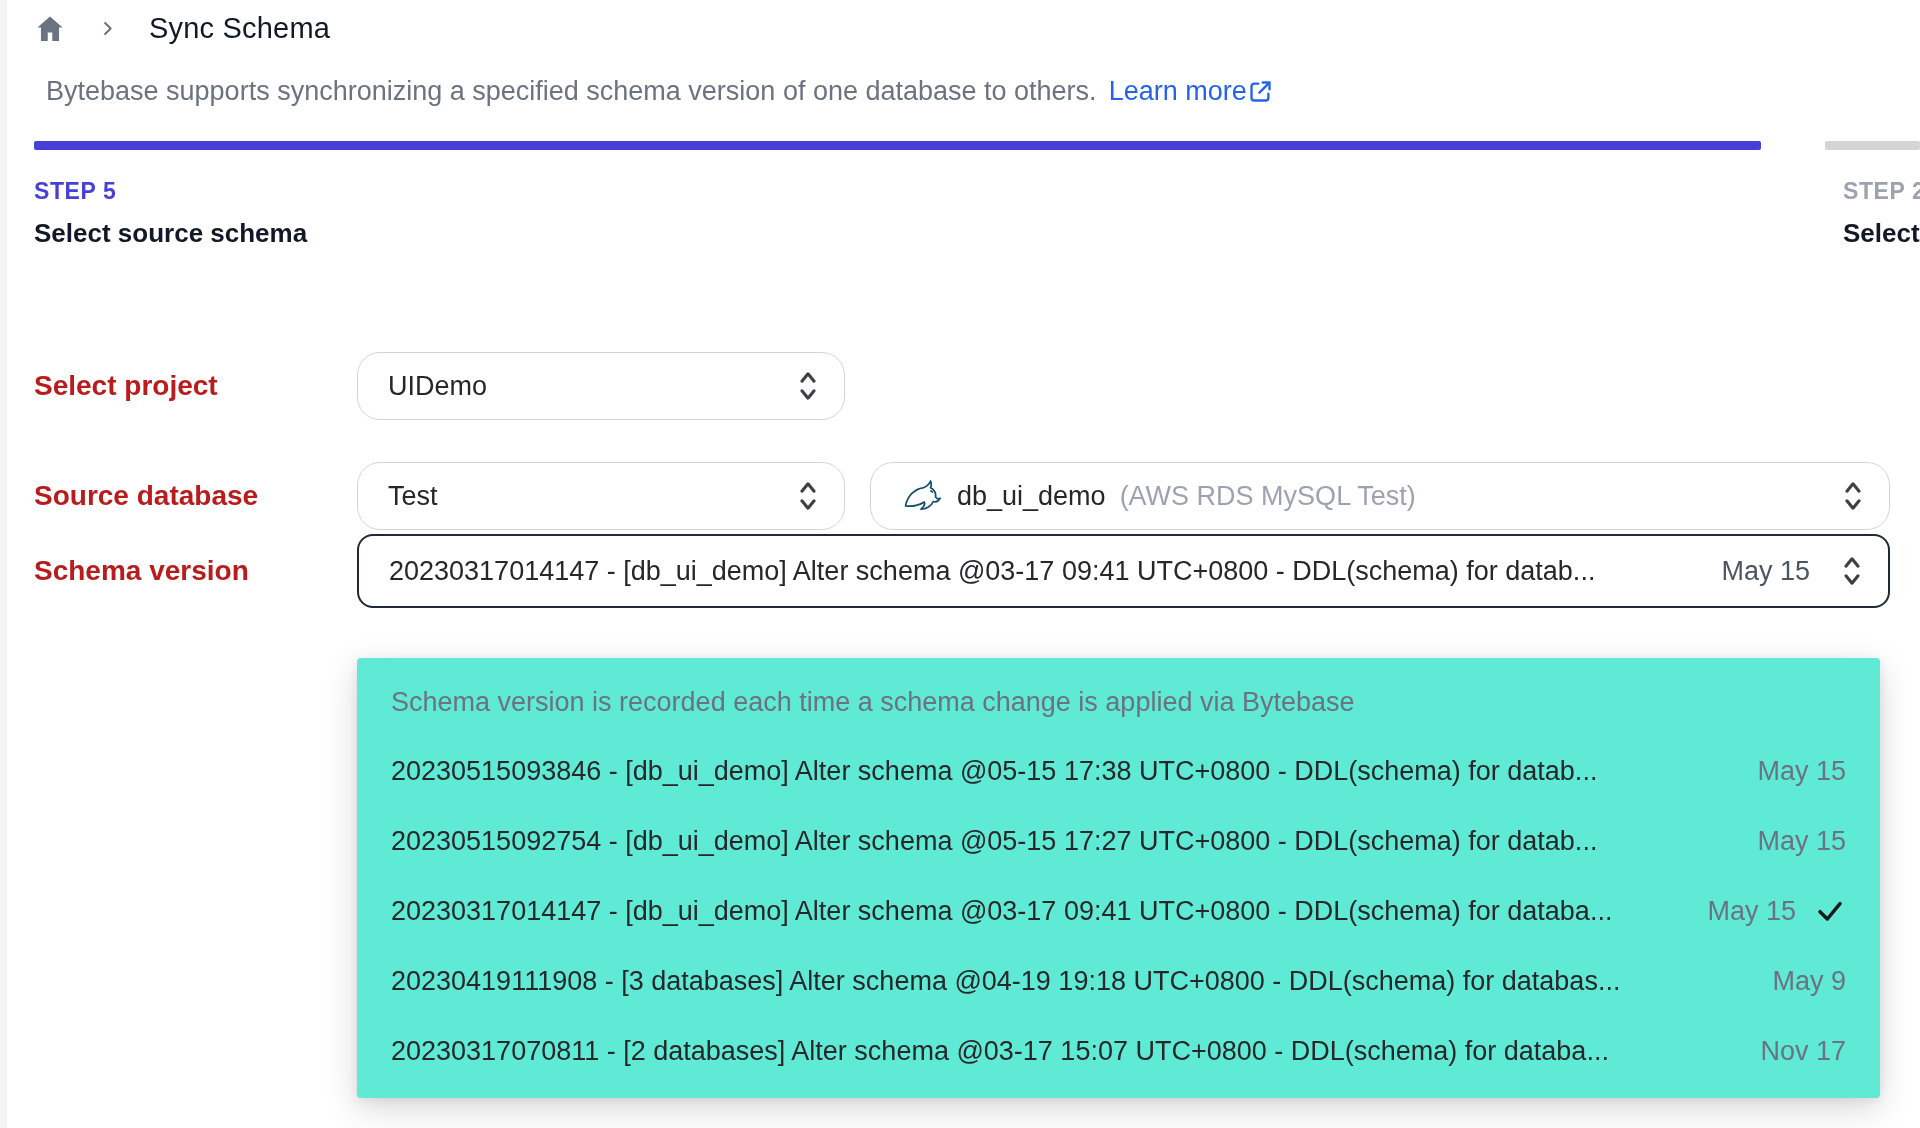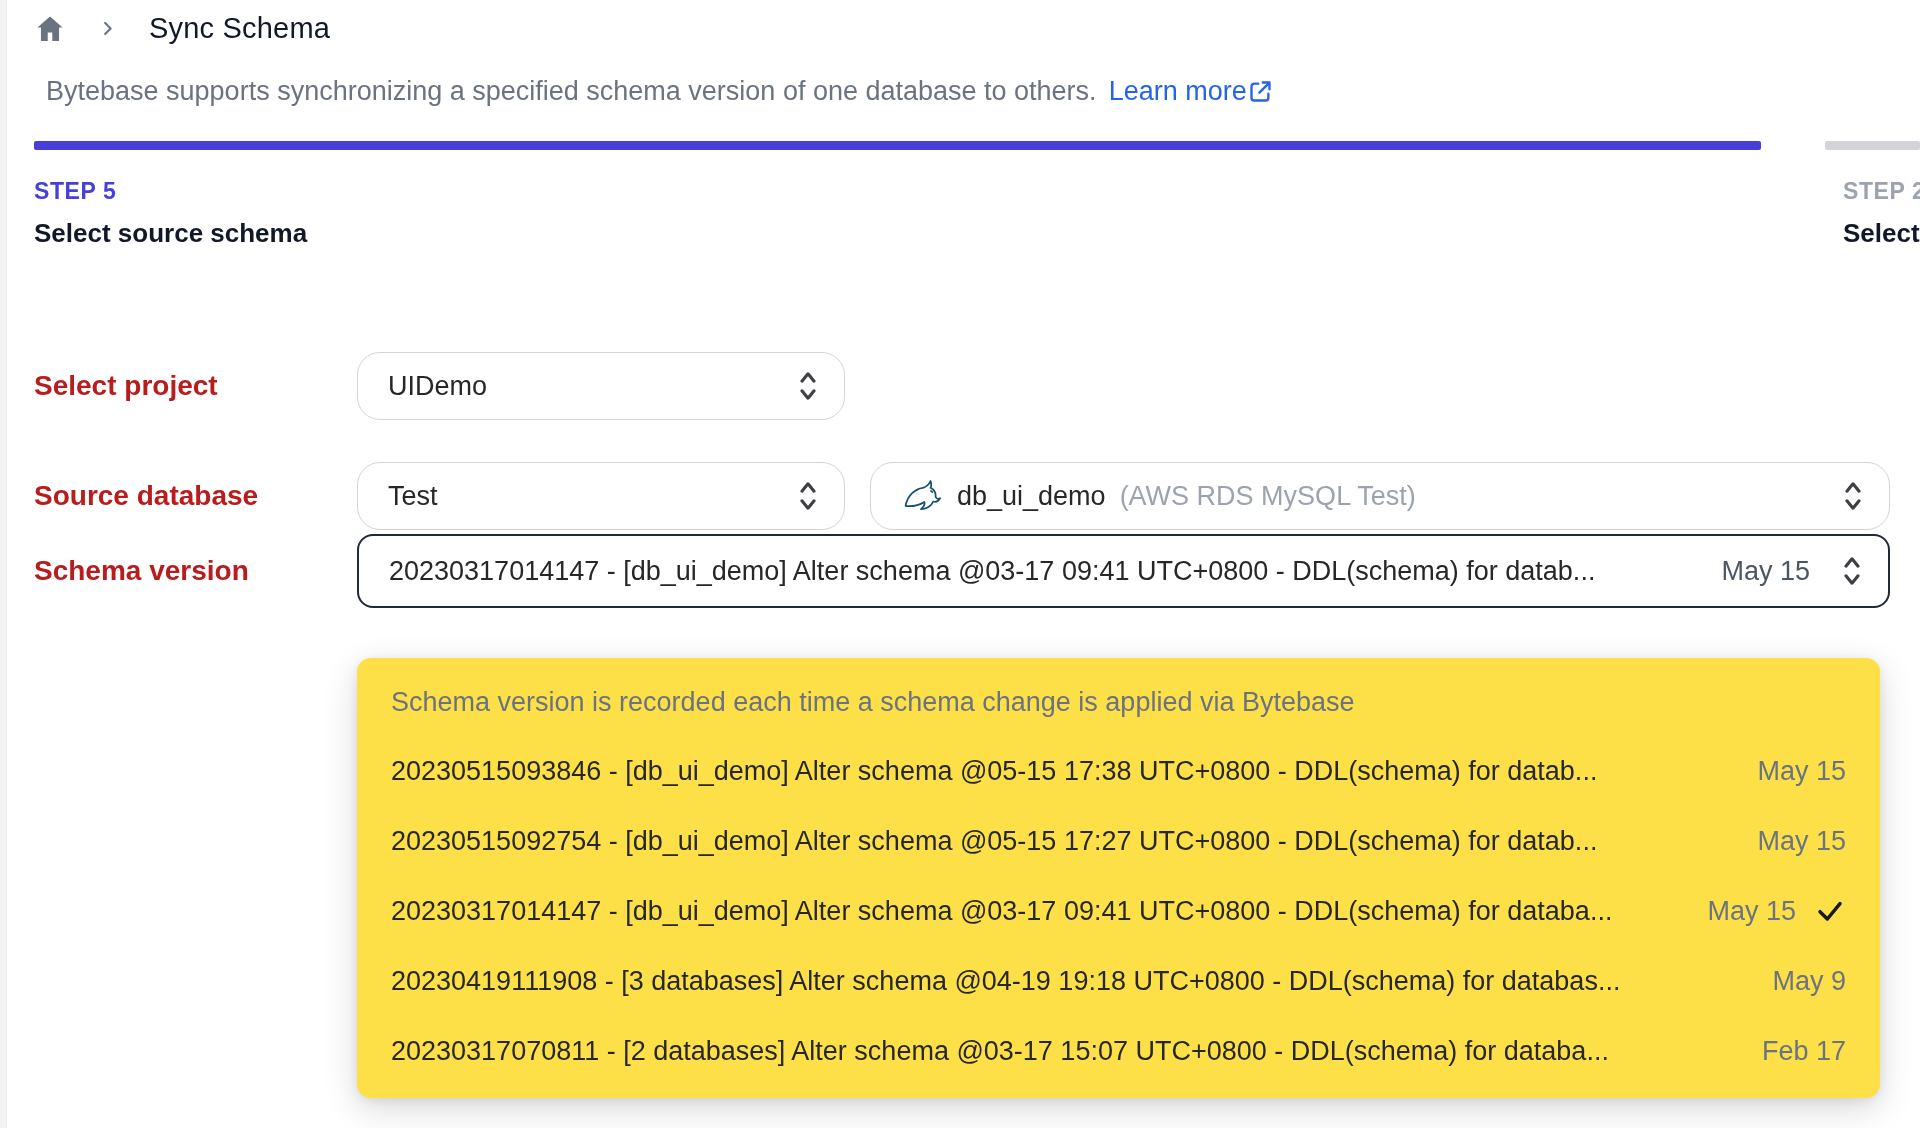--- a/index.html
+++ b/index.html
@@ -54,21 +54,21 @@
   }
   .chev { position:absolute; right:21px; top:50%; transform:translateY(-50%); display:flex; }
   .db-name { margin-left:16px; color:#27272a; }
   .db-detail { margin-left:14px; color:#9ca3af; }
   .ver-text { flex:1 1 auto; white-space:nowrap; overflow:hidden; }
   .ver-date { flex:none; margin-left:22px; color:#4b5563; }
 
   
   .panel {
     position:absolute; left:357px; top:658px; width:1523px;
-    background:#fde047; border-radius:14px; padding:10px 0 12px;
+    background:#5eead4; border-radius:4px; padding:10px 0 12px;
     box-shadow:0 10px 34px rgba(0,0,0,0.16), 0 2px 10px rgba(0,0,0,0.07);
   }
   .panel-hint { height:68px; display:flex; align-items:center; padding:0 34px;
     font-size:27px; color:#6b7280; white-space:nowrap; overflow:hidden; }
   .option { height:70px; display:flex; align-items:center; padding:0 34px;
     font-size:27px; color:#27272a; cursor:pointer; }
   .option-text { flex:1 1 auto; white-space:nowrap; overflow:hidden; }
   .option-date { flex:none; color:#6b7280; margin-left:26px; }
   .option-check { flex:none; margin-left:18px; display:flex; align-items:center; }
 </style>
@@ -193,17 +193,17 @@
       </svg>
     </span>
   </div>
       <div class="option">
     <span class="option-text">20230419111908 - [3 databases] Alter schema @04-19 19:18 UTC+0800 - DDL(schema) for databas...</span>
     <span class="option-date">May 9</span>
 
   </div>
       <div class="option">
     <span class="option-text">20230317070811 - [2 databases] Alter schema @03-17 15:07 UTC+0800 - DDL(schema) for databa...</span>
-    <span class="option-date">Feb 17</span>
+    <span class="option-date">Nov 17</span>
 
   </div>
     </div>
 </div>
 
 </body></html>

